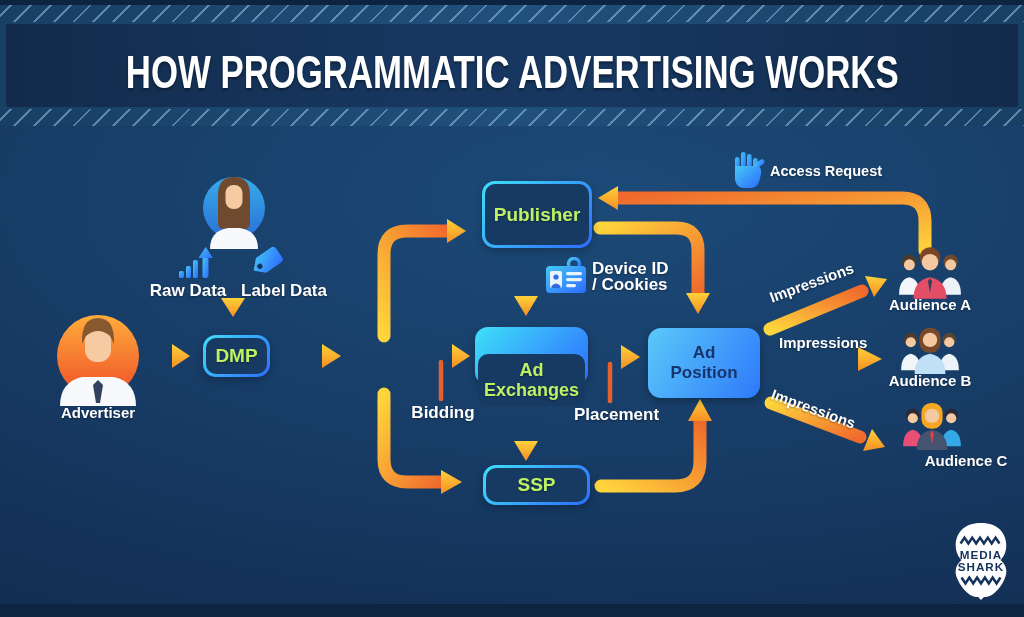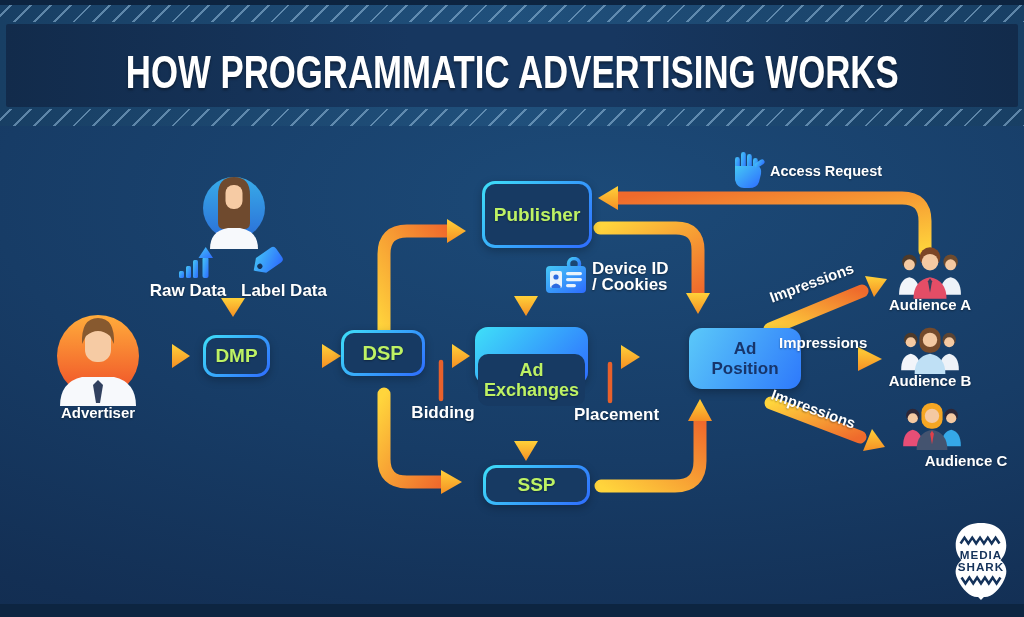--- a/index.html
+++ b/index.html
@@ -151,41 +151,36 @@
       <line x1="771" y1="403" x2="860" y2="437" stroke="url(#gSE)" stroke-width="13" stroke-linecap="round"></line>
       <polygon points="885,447 863,451 872,429" fill="url(#gHead)"></polygon>
     </g>
   </svg>
 
   <div class="abs box" style="left:203px;top:335px;width:67px;height:42px;box-sizing:border-box;">
     <div class="box-inner" style="font-size:19px">
         <span>DMP</span>
       </div>
   </div>
-  <div class="abs box" style="left:341px;top:330px;width:84px;height:46px;box-sizing:border-box;">
-    <div class="box-inner" style="font-size:20px">
-        <span>DSP</span>
-      </div>
-  </div>
   <div class="abs box" style="left:482px;top:181px;width:110px;height:67px;box-sizing:border-box;">
     <div class="box-inner" style="font-size:19px">
         <span>Publisher</span>
       </div>
   </div>
   <div class="abs box" style="left:475px;top:327px;width:113px;height:58px;box-sizing:border-box;">
     <div class="box-inner" style="font-size:18px;padding:0 4px;margin-top:24px;">
         <span style="display:inline-block;width:96px;">Ad Exchanges</span>
       </div>
   </div>
   <div class="abs box" style="left:483px;top:465px;width:107px;height:40px;box-sizing:border-box;">
     <div class="box-inner" style="font-size:19px">
         <span>SSP</span>
       </div>
   </div>
-  <div class="abs box-filled" style="left:648px;top:328px;width:112px;height:61px;font-size:17px;margin-left:41px;">
+  <div class="abs box-filled" style="left:648px;top:328px;width:112px;height:70px;font-size:17px;">
     <span style="display:inline-block;width:70px;">Ad Position</span>
   </div>
 
   <svg class="abs" style="left:199px;top:171px" width="70" height="78" viewBox="0 0 70 78">
     <circle cx="35" cy="37" r="31" fill="url(#gBlueCircle)"></circle>
     <path d="M19,24 Q19,6 35,6 Q51,6 51,24 L51,52 Q51,58 45,58 L25,58 Q19,58 19,52 Z" fill="#6F4A2E"></path>
     <rect x="26.5" y="14" width="17" height="24" rx="8" fill="#F6CBA4"></rect>
     <path d="M11,78 Q11,60 29,57 L41,57 Q59,60 59,78 Z" fill="#F7F9FC"></path>
   </svg>
 

